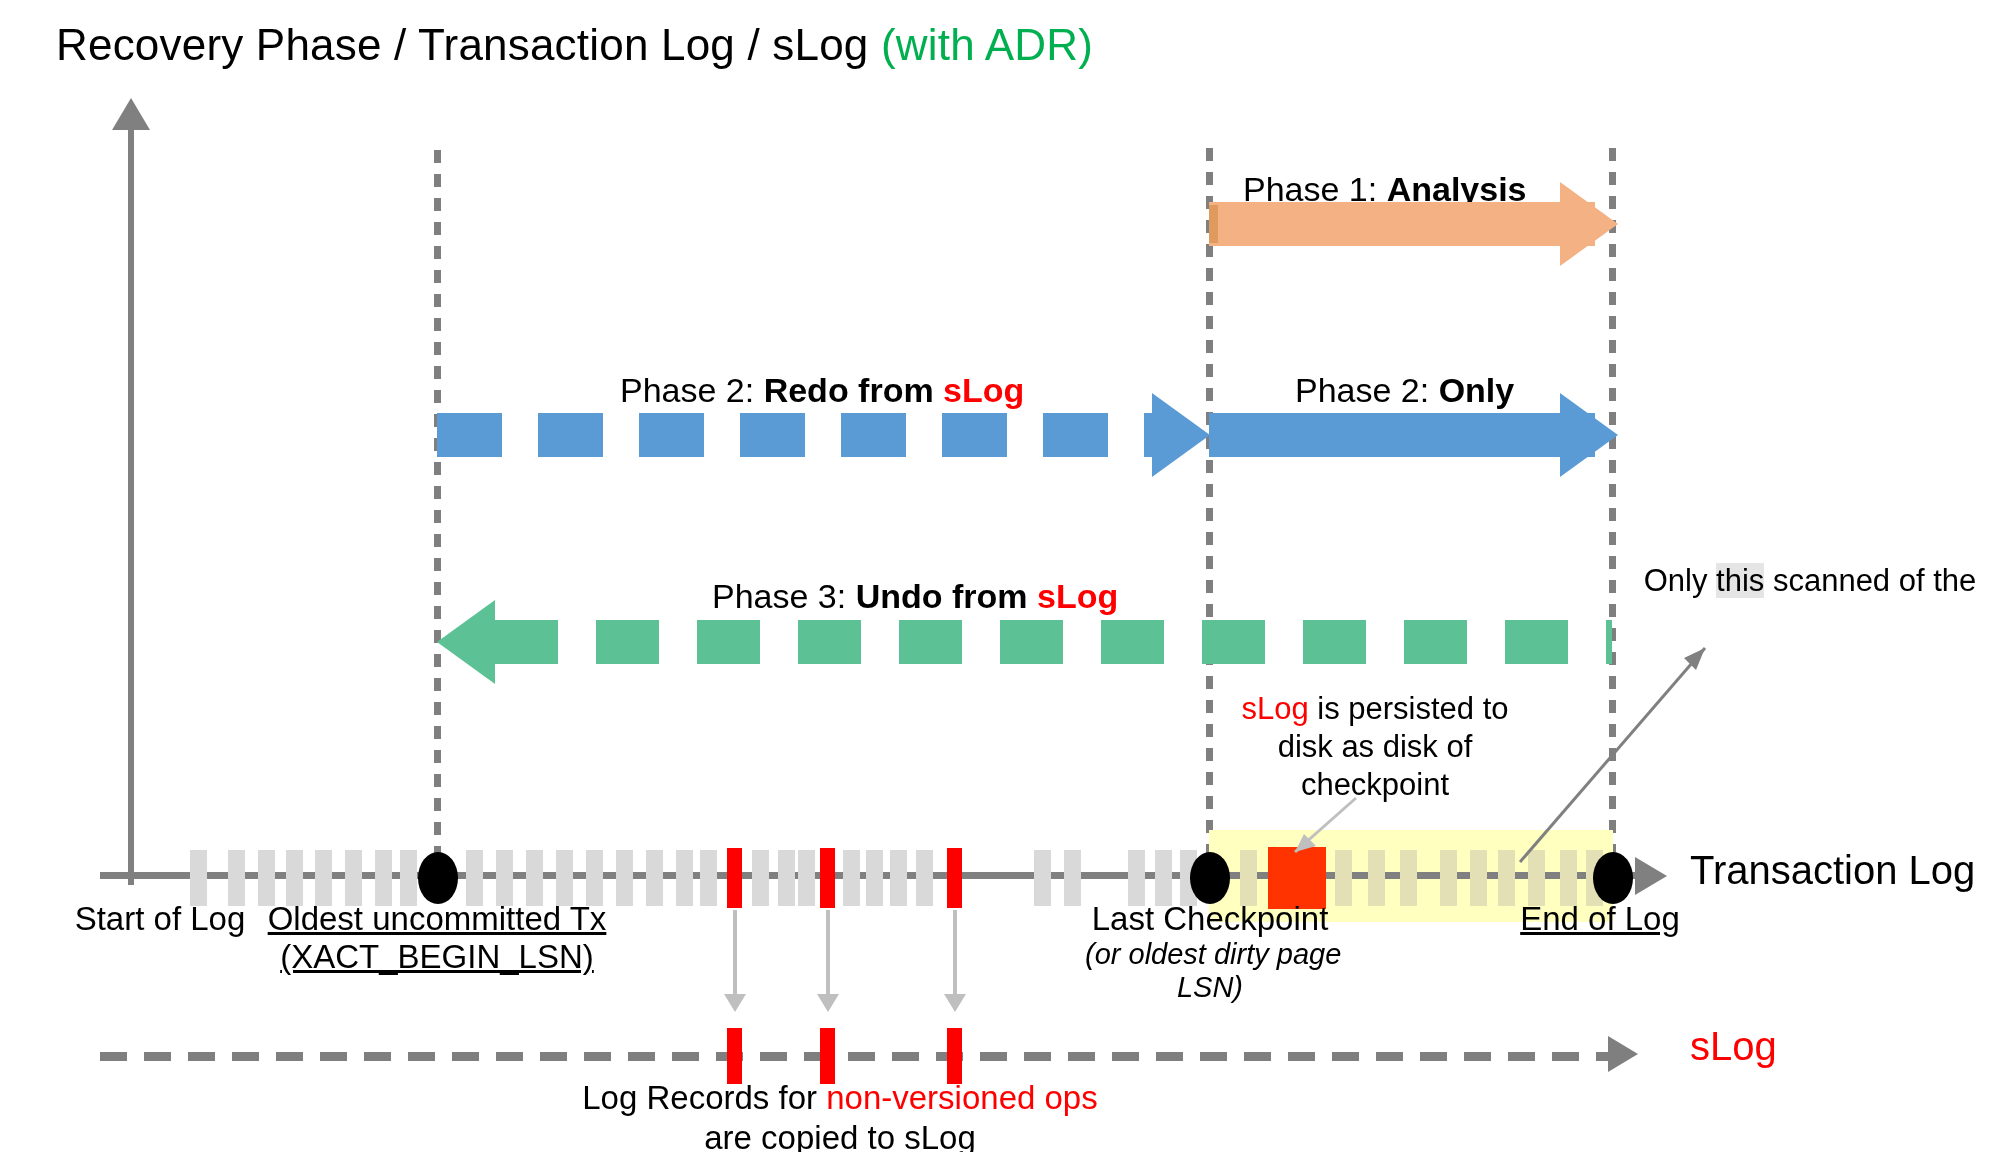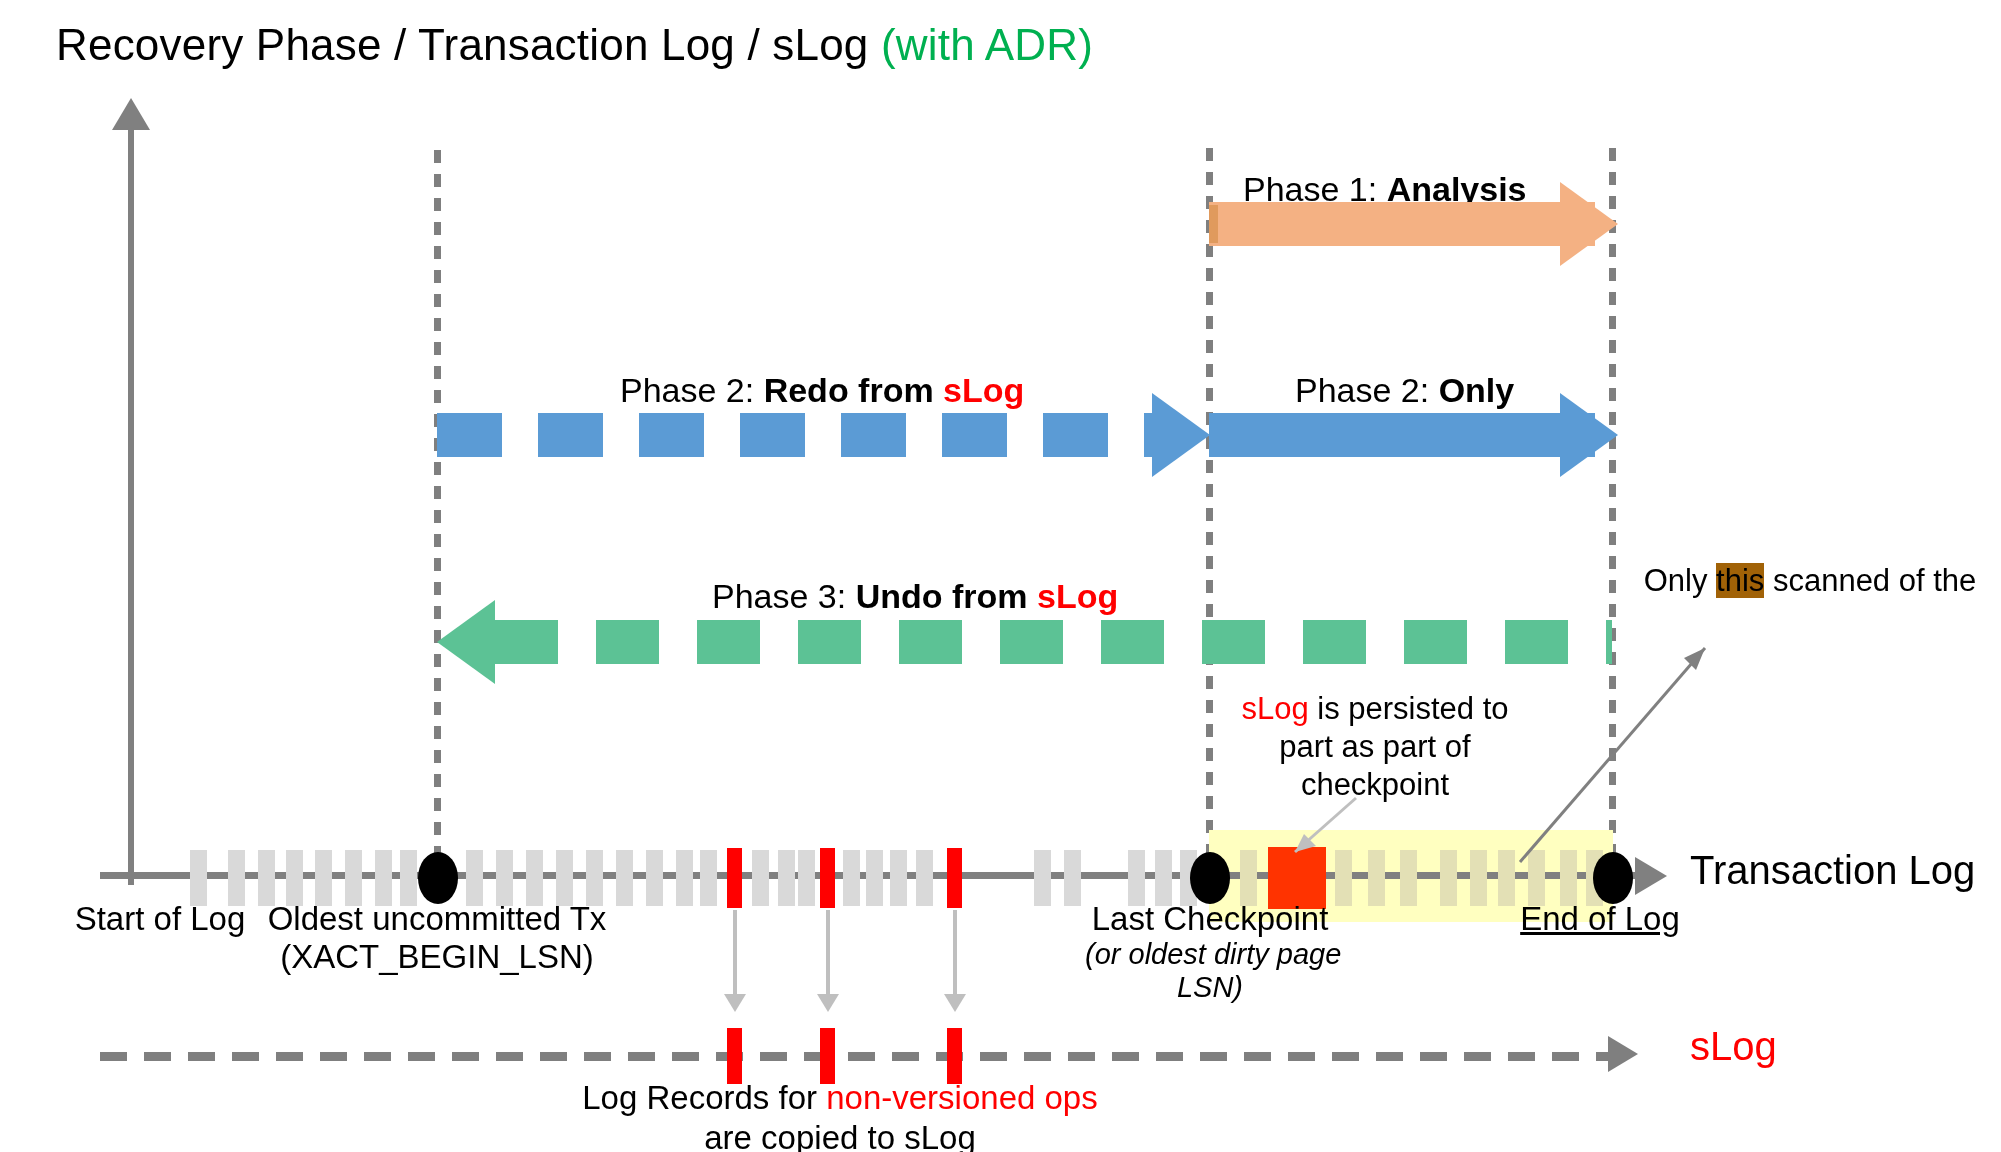--- a/index.html
+++ b/index.html
@@ -48,21 +48,21 @@
   .lbl{position:absolute;white-space:nowrap;font-size:34px;}
   .lbl b{font-weight:bold;}
   .red{color:#ff0000;}
 
   
   .endlbl{position:absolute;font-size:33px;white-space:nowrap;text-align:center;}
   .endlbl .it{font-style:italic;font-size:29px;display:block;line-height:1.15;}
 
   
   .callout{position:absolute;font-size:31px;line-height:1.22;text-align:center;}
-  .hl{background:#a16207;}
+  .hl{background:#e5e5e5;}
 
   
   #slog-line{left:100px;top:1052px;width:1515px;height:9px;
      background-image:linear-gradient(90deg,#7f7f7f 62%, rgba(0,0,0,0) 0%);
      background-size:44px 9px;background-repeat:repeat-x;}
   #slog-head{left:1608px;top:1036px;width:0;height:0;
      border-top:18px solid transparent;border-bottom:18px solid transparent;
      border-left:30px solid #7f7f7f;}
   .slog-tick{position:absolute;top:1028px;width:15px;height:56px;background:#ff0000;}
   #slog-label{left:1690px;top:1024px;font-size:40px;color:#ff0000;}
@@ -177,21 +177,21 @@
   <div class="tick dim" style="left:1560px;"></div>
   <div class="tick dim" style="left:1586px;"></div>
 
   <div class="dot" style="left:1593px;"></div>
 </div>
 
 <div class="abs" style="left:1690px;top:848px;font-size:40px;">Transaction Log</div>
 
 <div class="endlbl" style="left:40px;top:900px;width:240px;">Start of Log</div>
 
-<div class="endlbl" style="left:262px;top:900px;width:350px;">
+<div class="endlbl" style="left:262px;top:900px;width:350px;text-decoration:underline;">
   <span>Oldest uncommitted Tx</span>
   <span class="it" style="font-style:normal;font-size:33px;">(XACT_BEGIN_LSN)</span>
 </div>
 
 <div class="endlbl" style="left:1085px;top:900px;width:250px;">
   <span>Last Checkpoint</span>
   <span class="it">(or oldest dirty page</span>
   <span class="it">LSN)</span>
 </div>
 
@@ -205,21 +205,21 @@
 
 <svg class="abs" style="left:1500px;top:630px;width:240px;height:250px;">
   <line x1="20" y1="232" x2="205" y2="18" stroke="#808080" stroke-width="3"></line>
   <polygon points="205,18 184,28 196,40" fill="#808080"></polygon>
 </svg>
 
 <div class="callout" style="left:1215px;top:690px;width:320px;">
   <div>
     <span class="red">sLog</span><span> is persisted to</span>
   </div>
-  <div>part as part of</div>
+  <div>disk as disk of</div>
   <div>checkpoint</div>
 </div>
 <svg class="abs" style="left:1270px;top:790px;width:110px;height:70px;">
   <line x1="25" y1="62" x2="86" y2="8" stroke="#bfbfbf" stroke-width="3"></line>
   <polygon points="25,62 46,56 34,44" fill="#bfbfbf"></polygon>
 </svg>
 
 <div class="drop" style="left:733px;top:910px;height:86px;"></div>
 <div class="drop-head" style="left:724px;top:994px;"></div>
 

